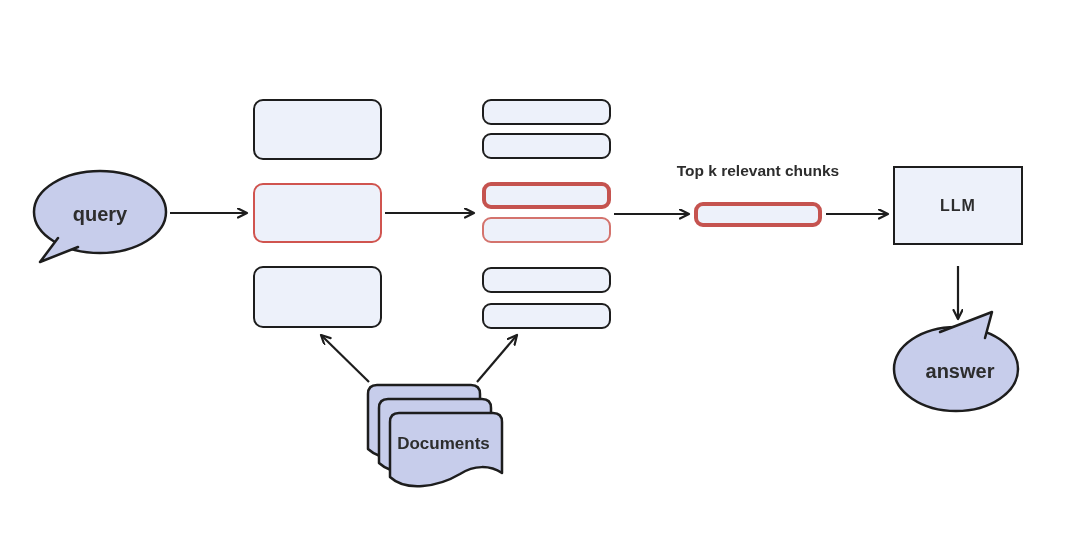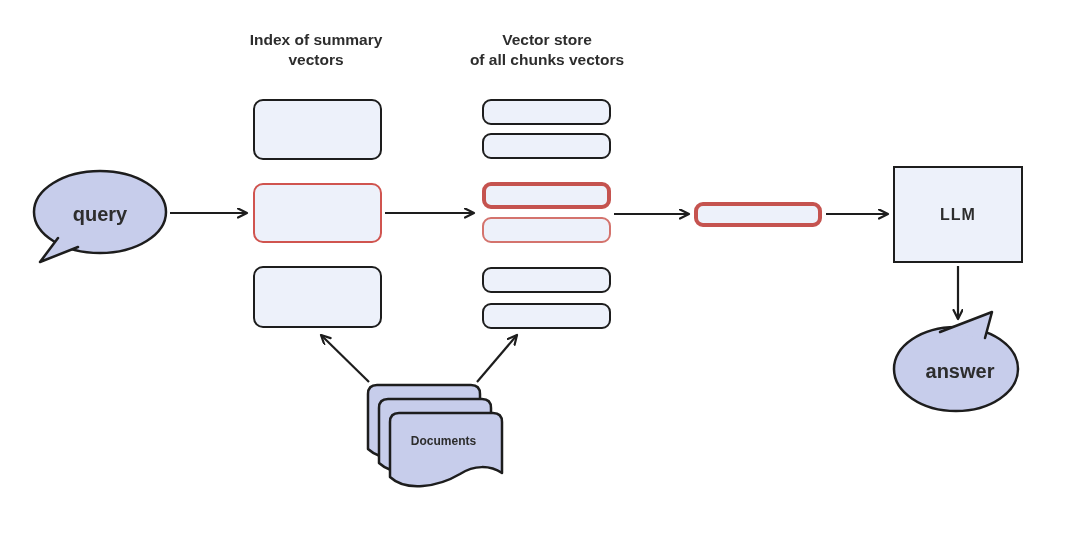--- a/index.html
+++ b/index.html
@@ -35,21 +35,21 @@
   .hl-mid    { border: 2px solid var(--hl-mid); }
   .hl-strong { border: 4px solid var(--hl-strong); }
   .hl-soft   { border: 2px solid var(--hl-soft); }
 
   #topk-box {
     left: 694px; top: 202px; width: 128px; height: 25px;
     border: 4px solid var(--hl-strong); border-radius: 9px;
   }
   #llm-box {
     position: absolute;
-    left: 893px; top: 166px; width: 130px; height: 97px;
+    left: 893px; top: 166px; width: 130px; height: 79px;
     box-sizing: border-box;
     background: var(--node-fill);
     border: 2.5px solid var(--outline);
     display: flex; align-items: center; justify-content: center;
     font-weight: bold; font-size: 16px; letter-spacing: 1px;
     color: var(--text);
   }
   .col-title {
     position: absolute;
     width: 190px;
@@ -72,21 +72,21 @@
     font-size: 20px;
     color: var(--text);
   }
   #query-label  { left: 40px;  top: 203px; }
   #answer-label { left: 900px; top: 360px; }
   #documents-label {
     position: absolute;
     left: 390px; top: 434px; width: 107px;
     text-align: center;
     font-weight: bold;
-    font-size: 12px;
+    font-size: 17px;
     color: var(--text);
   }
 </style>
 </head>
 <body>
 
 <div id="stage">
 
   <svg id="connector-layer" viewBox="0 0 1080 540" xmlns="http://www.w3.org/2000/svg">
     <defs>
@@ -107,24 +107,21 @@
 
     <path class="arrow" d="M170,213 H247" marker-end="url(#ah)"></path>
     <path class="arrow" d="M385,213 H474" marker-end="url(#ah)"></path>
     <path class="arrow" d="M614,214 H689" marker-end="url(#ah)"></path>
     <path class="arrow" d="M826,214 H888" marker-end="url(#ah)"></path>
     <path class="arrow" d="M958,266 V319" marker-end="url(#ah)"></path>
     <path class="arrow" d="M369,382 L321,335" marker-end="url(#ah)"></path>
     <path class="arrow" d="M477,382 L517,335" marker-end="url(#ah)"></path>
   </svg>
 
-  <div class="col-title" id="index-title">Index of summary
-vectors</div>
-  <div class="col-title" id="vector-title">Vector store
-of all chunks vectors</div>
+  <div class="col-title" id="topk-title">Top k relevant chunks</div>
 
   <div id="index-boxes">
       <div class="box idx-box" style="top: 99px; height: 61px;"></div>
       <div class="box idx-box hl-mid" style="top: 183px; height: 60px;"></div>
       <div class="box idx-box" style="top: 266px; height: 62px;"></div>
     </div>
   <div id="vector-boxes">
       <div class="box vec-box" style="top: 99px;"></div>
       <div class="box vec-box" style="top: 133px;"></div>
       <div class="box vec-box hl-strong" style="top: 182px; height: 27px;"></div>

